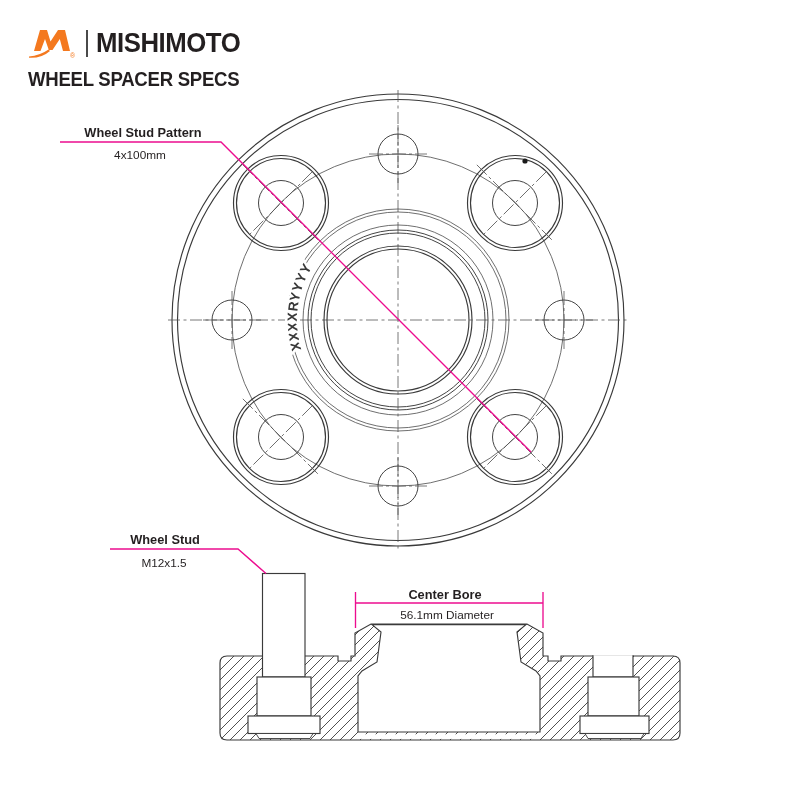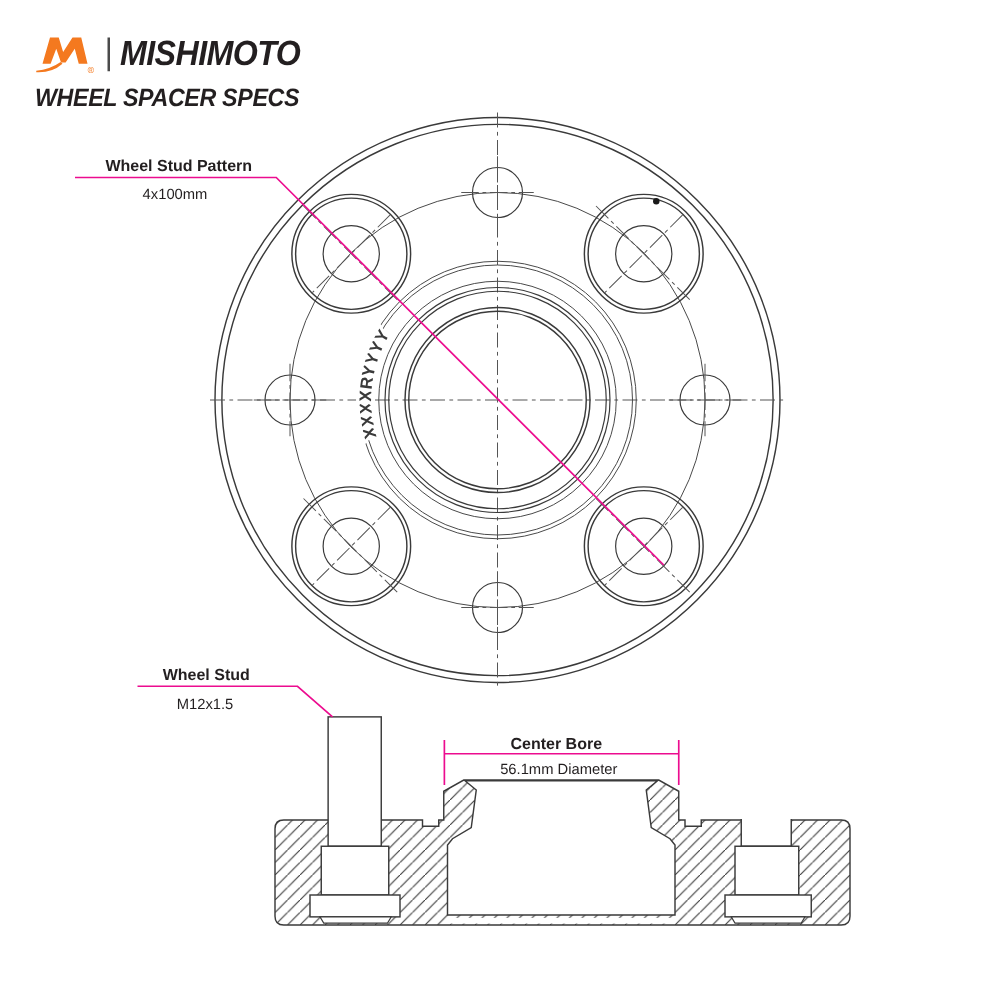--- a/index.html
+++ b/index.html
@@ -1,19 +1,19 @@
 <!DOCTYPE html>
 <html><head>
 <meta charset="utf-8">
 <style>
   html,body{margin:0;padding:0;background:#fff;}
   #canvas{position:relative;width:800px;height:800px;background:#ffffff;overflow:hidden;
           font-family:"Liberation Sans",sans-serif;}
   
-  #header{position:absolute;left:28px;top:24px;font-style:italic;}
+  #header{position:absolute;left:28px;top:24px;}
   .brand-row{display:flex;align-items:center;gap:8px;height:38px;}
   .brand-name{font-weight:bold;font-size:28px;color:#231f20;letter-spacing:-0.5px;
               transform:scaleX(0.92);transform-origin:left center;white-space:nowrap;}
   .brand-divider{width:2px;height:27px;background:#4a4a4a;}
   .brand-tagline{font-weight:bold;font-size:20px;color:#231f20;letter-spacing:-0.3px;
                  transform:scaleX(0.93);transform-origin:left center;margin-top:6px;white-space:nowrap;}
   
   .ln{stroke:#3a3a3a;fill:none;stroke-width:1.15;}
   .thin{stroke:#4a4a4a;fill:none;stroke-width:0.8;}
   .cl{stroke:#555;fill:none;stroke-width:0.8;stroke-dasharray:12 3.5 3 3.5;}

